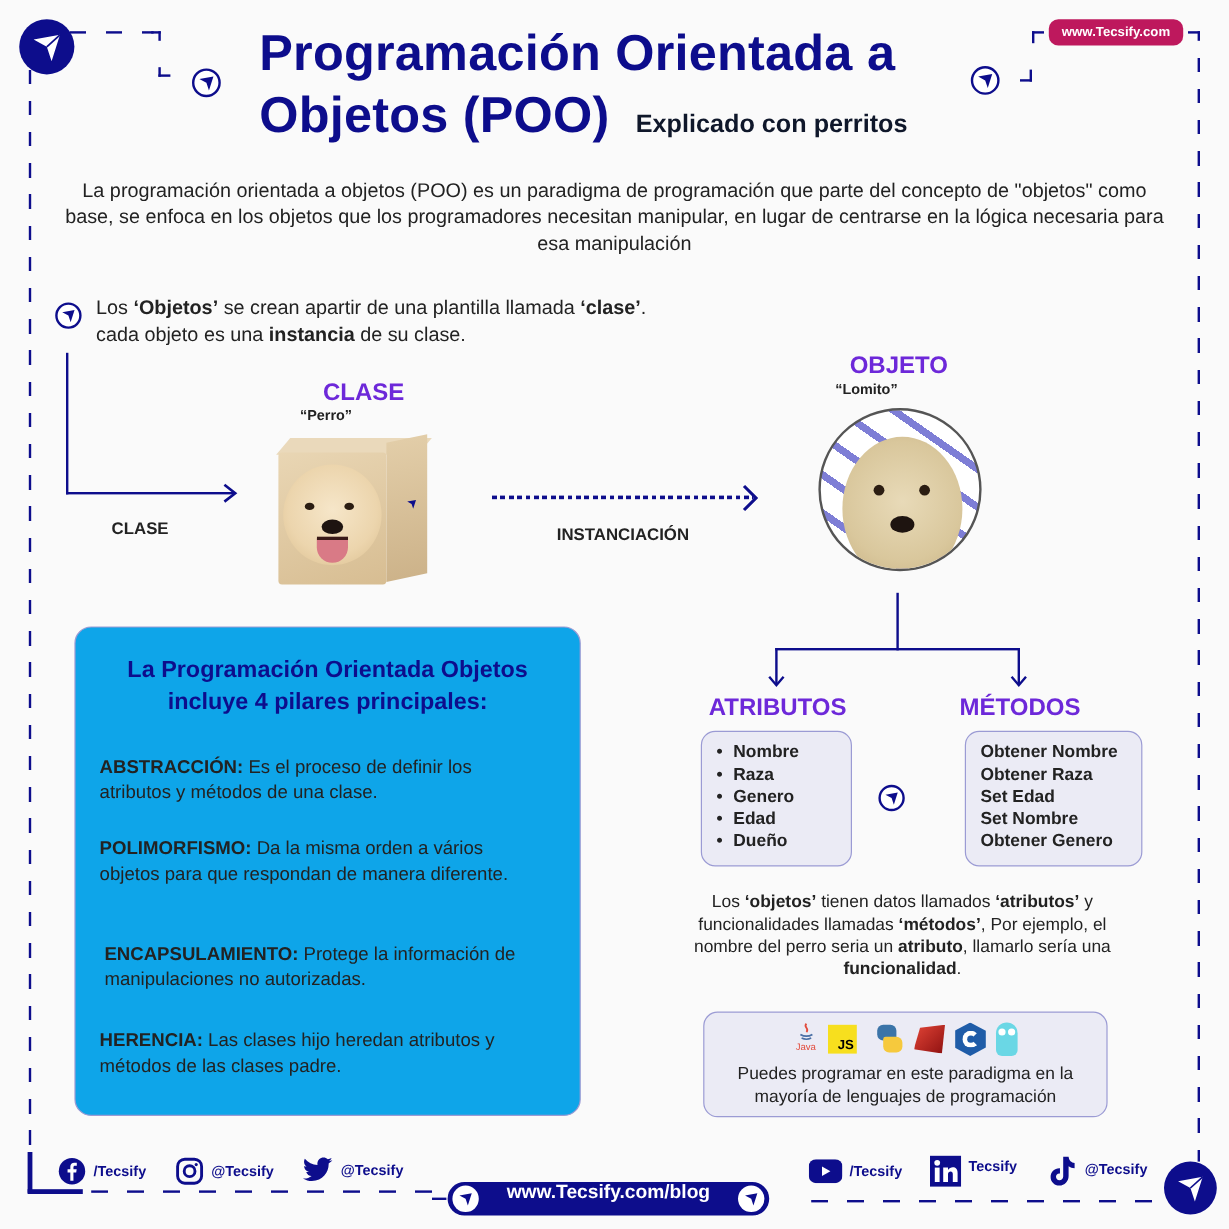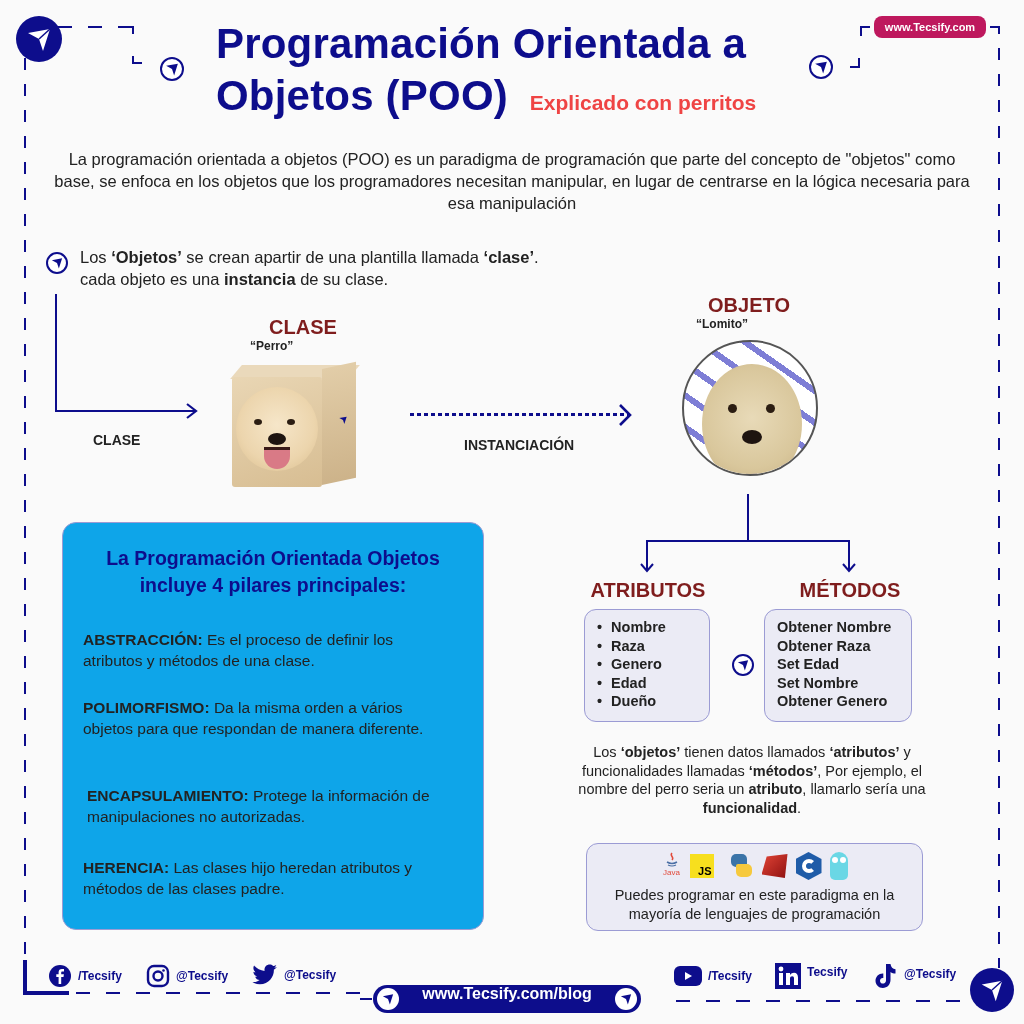--- a/index.html
+++ b/index.html
@@ -23,40 +23,40 @@
     display: flex; align-items: center; justify-content: center;
   }
   .logo.outline { background: #fff; border: 2px solid #0d0d8c; }
   .logo svg { display: block; }
 
   .title {
     position: absolute; left: 216px; top: 18px; width: 600px;
     font-weight: 700; font-size: 42px; line-height: 52px; color: #0d0d8c;
     letter-spacing: 0.2px;
   }
-  .subtitle { font-size: 21px; font-weight: 700; color: #ef4444; margin-left: 10px; letter-spacing: 0; }
+  .subtitle { font-size: 21px; font-weight: 700; color: #0f172a; margin-left: 10px; letter-spacing: 0; }
 
   .site-pill {
     position: absolute; left: 874px; top: 16px; width: 112px; height: 22px;
     background: #be185d; color: #fff; border-radius: 8px;
     font-size: 11px; font-weight: 700; display: flex; align-items: center; justify-content: center;
   }
 
   .intro {
     position: absolute; left: 50px; top: 148px; width: 924px;
     text-align: center; font-size: 16.5px; line-height: 22px; color: #222;
   }
 
   .lead {
     position: absolute; left: 80px; top: 246px; width: 480px;
     font-size: 16.5px; line-height: 22px; color: #222;
   }
   .lead b { font-weight: 700; }
 
-  .label-big { font-weight: 700; font-size: 20px; color: #7f1d1d; text-align: center; }
+  .label-big { font-weight: 700; font-size: 20px; color: #6d28d9; text-align: center; }
   .label-sub { font-weight: 700; font-size: 12px; color: #222; text-align: left; }
   .caption { font-weight: 700; font-size: 14px; color: #222; }
 
   
   .cube { position: absolute; left: 232px; top: 365px; width: 128px; height: 125px; }
   .cube .front {
     position: absolute; left: 0; top: 12px; width: 90px; height: 110px;
     background: linear-gradient(160deg, #e9d6b4, #d7bd92);
     border-radius: 3px; overflow: hidden;
   }
@@ -252,21 +252,21 @@
     <li class="bul">Genero</li>
     <li class="bul">Edad</li>
     <li class="bul">Dueño</li>
   </ul>
 </div>
 <div class="logo outline" style="left:732px;top:654px;width:22px;height:22px;">
   <svg width="14" height="14" viewBox="0 0 30 30">
       <path d="M4 9 L26 5 L19 27 L15 15 Z" fill="#0d0d8c"></path>
     </svg>
 </div>
-<div class="list-box" style="left:764px;top:609px;width:148px;height:113px;">
+<div class="list-box" style="left:804px;top:609px;width:148px;height:113px;">
   <ul>
     <li>Obtener Nombre</li>
     <li>Obtener Raza</li>
     <li>Set Edad</li>
     <li>Set Nombre</li>
     <li>Obtener Genero</li>
   </ul>
 </div>
 
 <div class="pillars-box">

